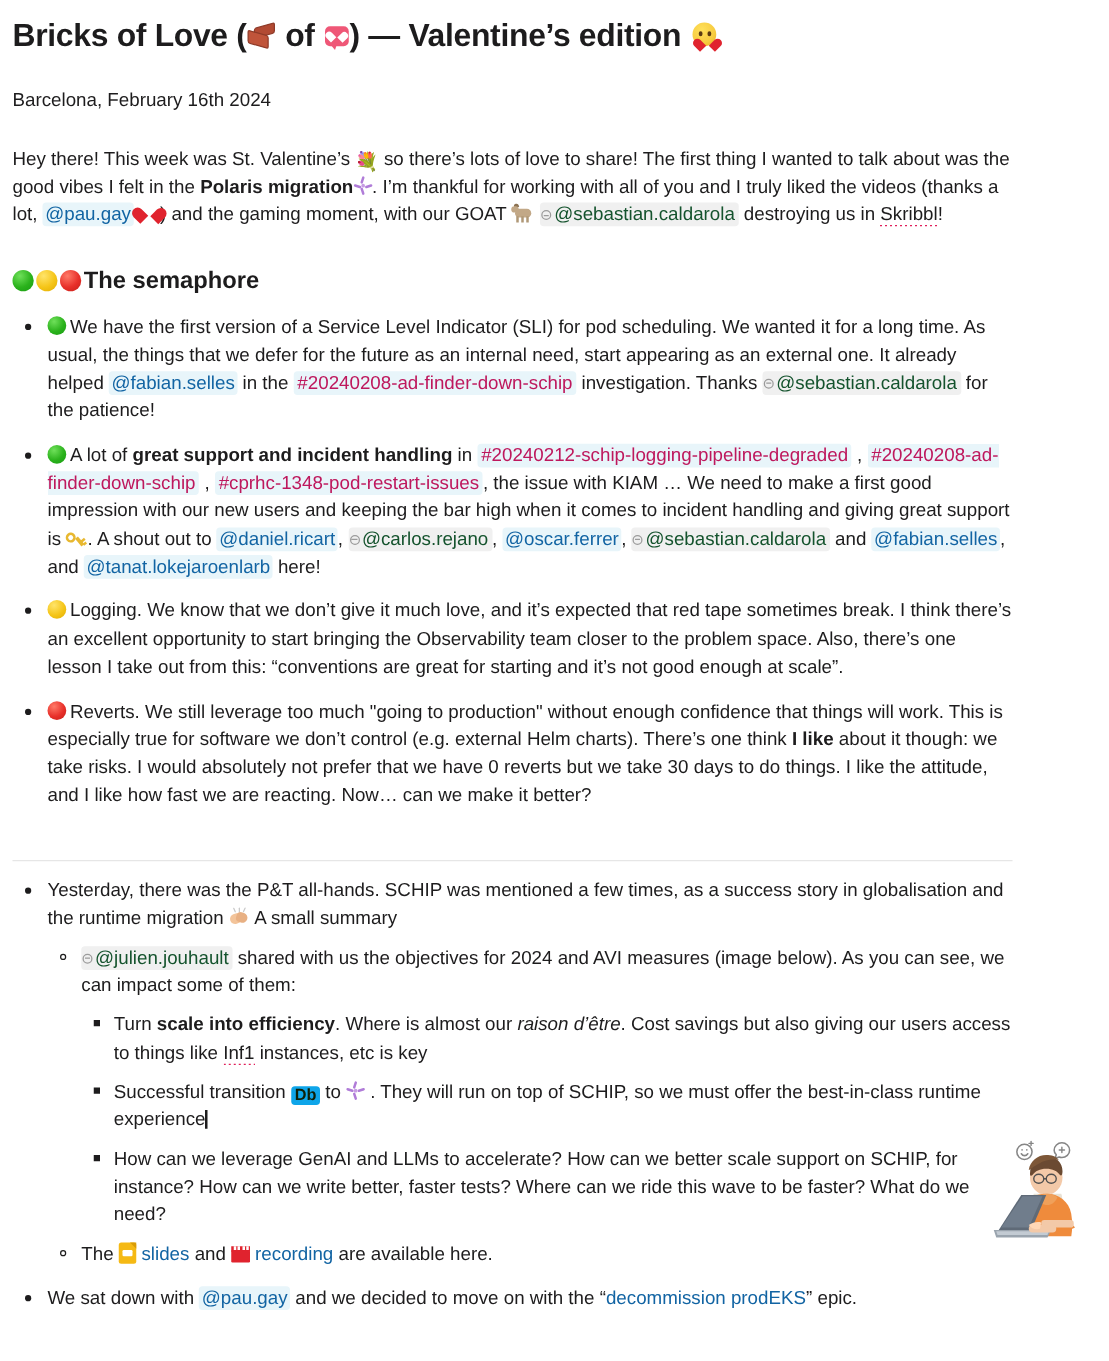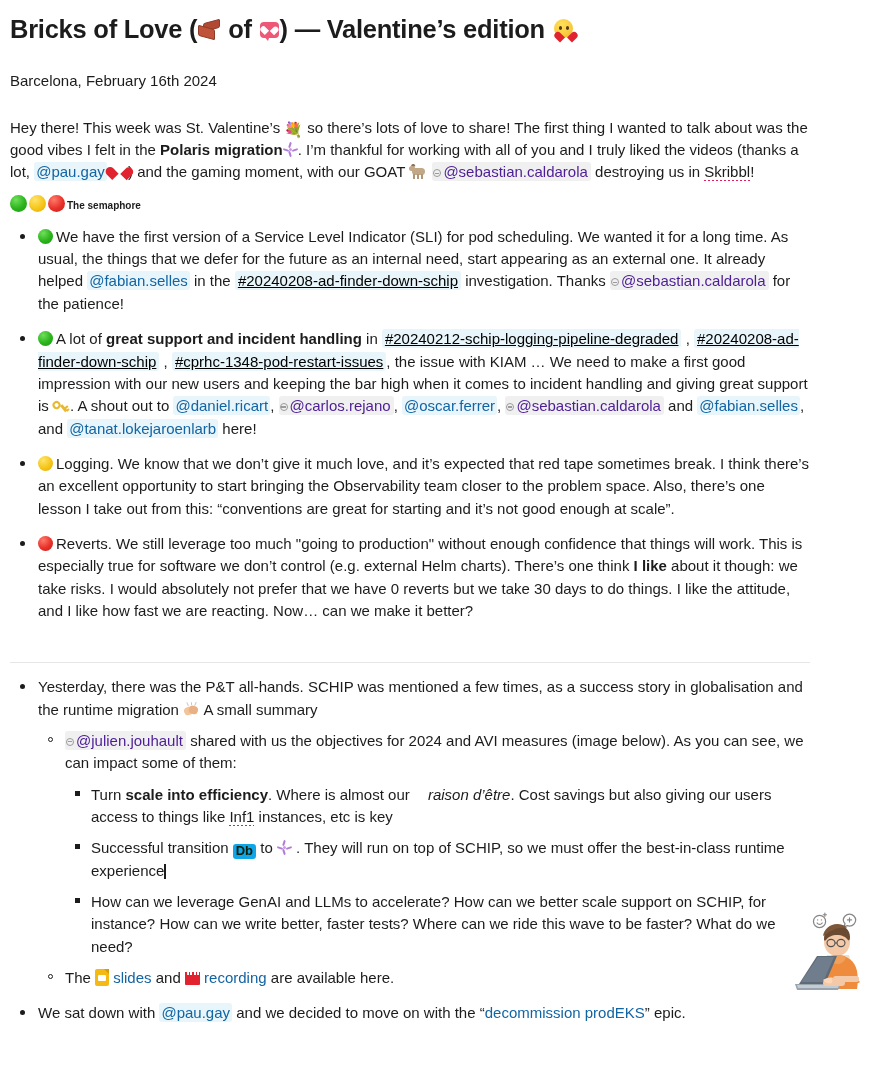--- a/index.html
+++ b/index.html
@@ -40,24 +40,24 @@
     margin: 24px 0 0 0;
     color: #1d1c1d;
   }
   p.para {
     font-size: 15px;
     line-height: 1.49;
     margin: 25px 0 0 0;
     color: #1d1c1d;
   }
   h2.section-head {
-    font-size: 10px;
+    font-size: 19px;
     font-weight: 700;
     line-height: 1.4;
-    margin: 11px 0 0 0;
+    margin: 28px 0 0 0;
     color: #1d1c1d;
     display: block;
   }
 
   ul.lvl1, ul.lvl3 { list-style: none; margin: 0; padding: 0; }
   ul.lvl2 { list-style: none; margin: 0; padding: 0; }
 
   ul.lvl1 > li {
     position: relative;
     font-size: 15px;
@@ -114,21 +114,21 @@
 
   .mention {
     color: #1264a3;
     background: #e8f5fa;
     border-radius: 3px;
     padding: 1px 2px 1px 2px;
     white-space: nowrap;
     text-align: center;
   }
   .mention-grey {
-    color: #4c1d95;
+    color: #14532d;
     background: #f0f0f0;
     border-radius: 3px;
     padding: 1px 3px 1px 1px;
     white-space: nowrap;
   }
   .mention-grey .dot {
     display: inline-block;
     width: 8px;
     height: 8px;
     border-radius: 50%;
@@ -141,32 +141,31 @@
   .mention-grey .dot::after {
     content: "";
     position: absolute;
     left: 0.6px;
     top: 2.1px;
     width: 4.4px;
     height: 1.3px;
     background: #9b9b9b;
   }
   .chan {
-    color: #000000;
+    color: #be185d;
     background: #e8f5fa;
     border-radius: 3px;
     padding: 1px 3px;
-    text-decoration: underline;
   }
   .link {
     color: #1264a3;
     text-decoration: none;
   }
   .bold { font-weight: 700; }
-  .ital { font-style: italic; margin-left: 14px; }
+  .ital { font-style: italic; }
   .spell {
     background-image: linear-gradient(to right,#e01e5a 0,#e01e5a 2px,transparent 2px,transparent 4px);
     background-size: 4px 1px;
     background-repeat: repeat-x;
     background-position: 0 100%;
     padding-bottom: 1px;
   }
 
   hr.divider {
     border: 0;

